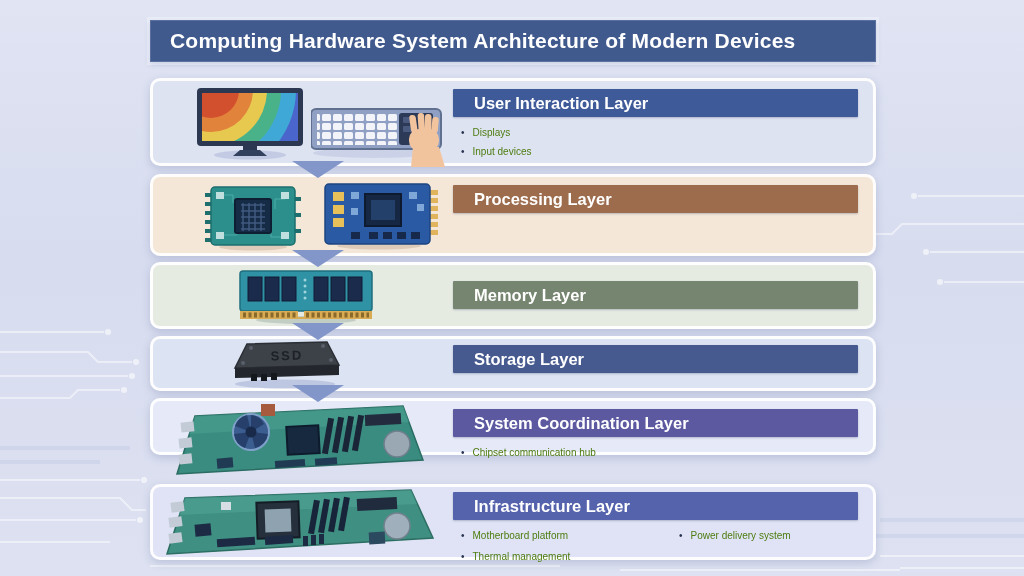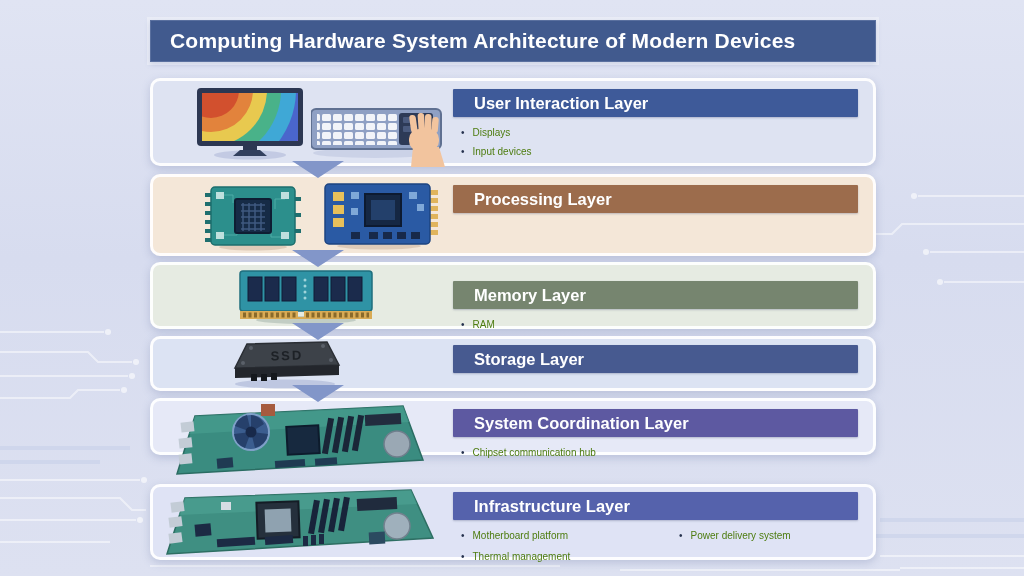--- a/index.html
+++ b/index.html
@@ -227,23 +227,20 @@
           <circle cx="67" cy="23" r="1.5"></circle>
             <circle cx="67" cy="29" r="1.5"></circle>
         </g>
         <path d="M2,42 h58 v6 h6 v-6 h68 v8 h-132 Z" fill="#d9ab55"></path>
         <line x1="5" y1="46" x2="59" y2="46" stroke="#8a6a2a" stroke-width="5" stroke-dasharray="3,2.5"></line>
         <line x1="68" y1="46" x2="131" y2="46" stroke="#8a6a2a" stroke-width="5" stroke-dasharray="3,2.5"></line>
       </svg>
     </div>
     <div class="content">
       <div class="layer-header" style="background-color: rgb(118, 133, 111); margin-top: 8px;">Memory Layer</div>
-      <div class="bullets">
-        <div class="bullet">RAM</div>
-      </div>
     </div>
   </div>
 
   <div class="layer-row row4" style="background-color: rgb(220, 227, 243);">
     <div class="icon-area" style="left:72px;top:2px;">
       <svg width="124" height="48" viewBox="0 0 124 48">
         <ellipse cx="60" cy="43" rx="50" ry="4.5" fill="#b9c2dd" opacity="0.85"></ellipse>
         <path d="M22,3 L102,1 L114,24 L10,27 Z" fill="#3d4249" stroke="#2b2f35" stroke-width="1.5"></path>
         <path d="M10,27 L114,24 L114,34 L10,37 Z" fill="#23262c"></path>
         <g fill="#15181d">

